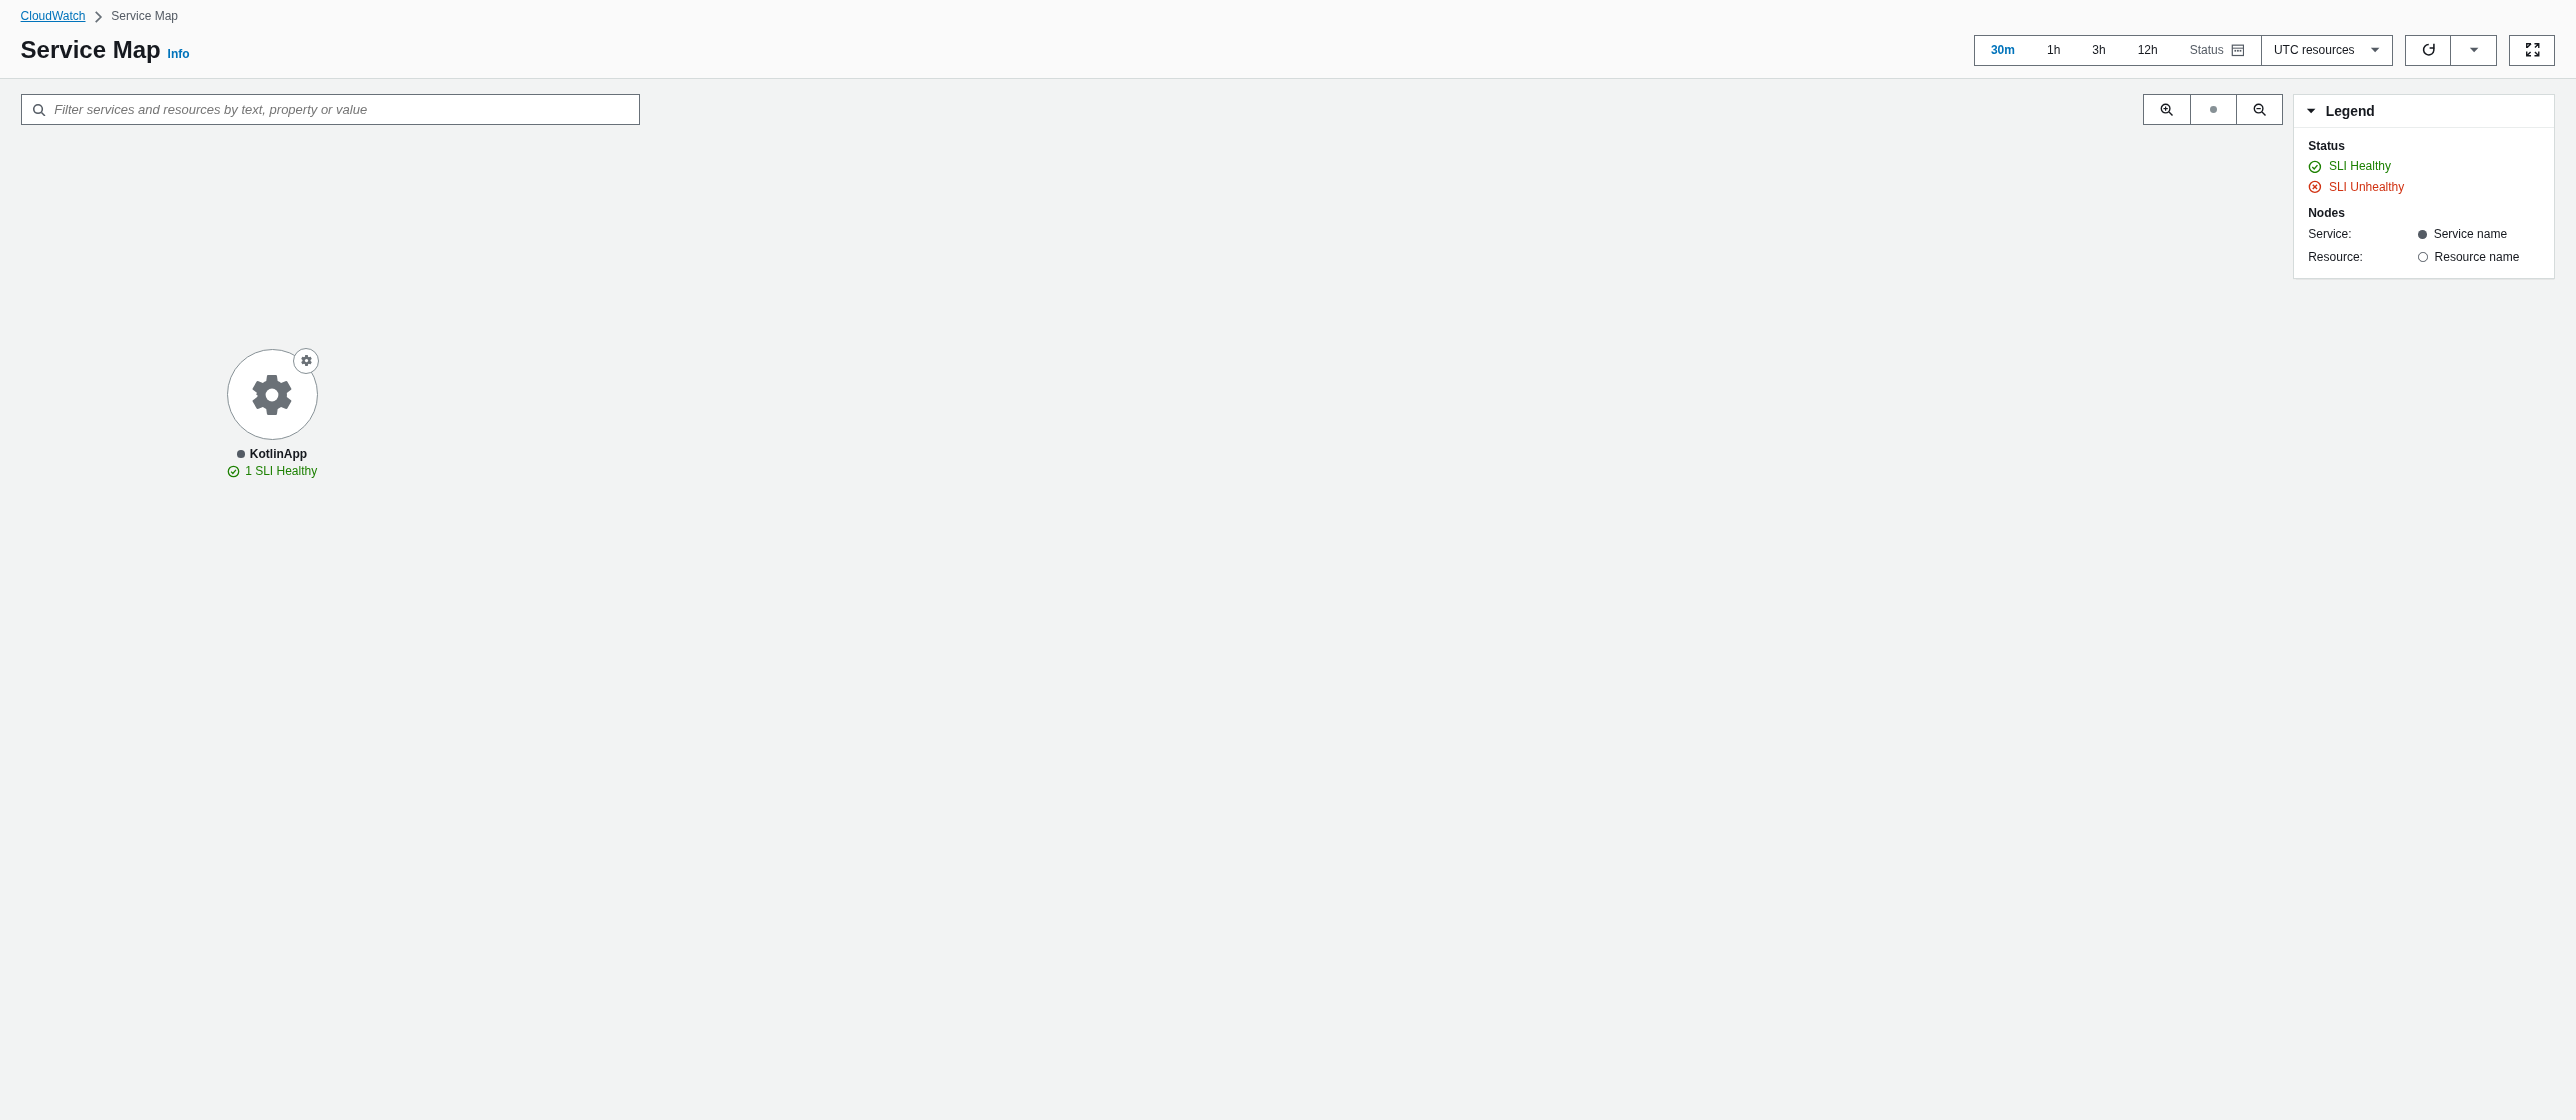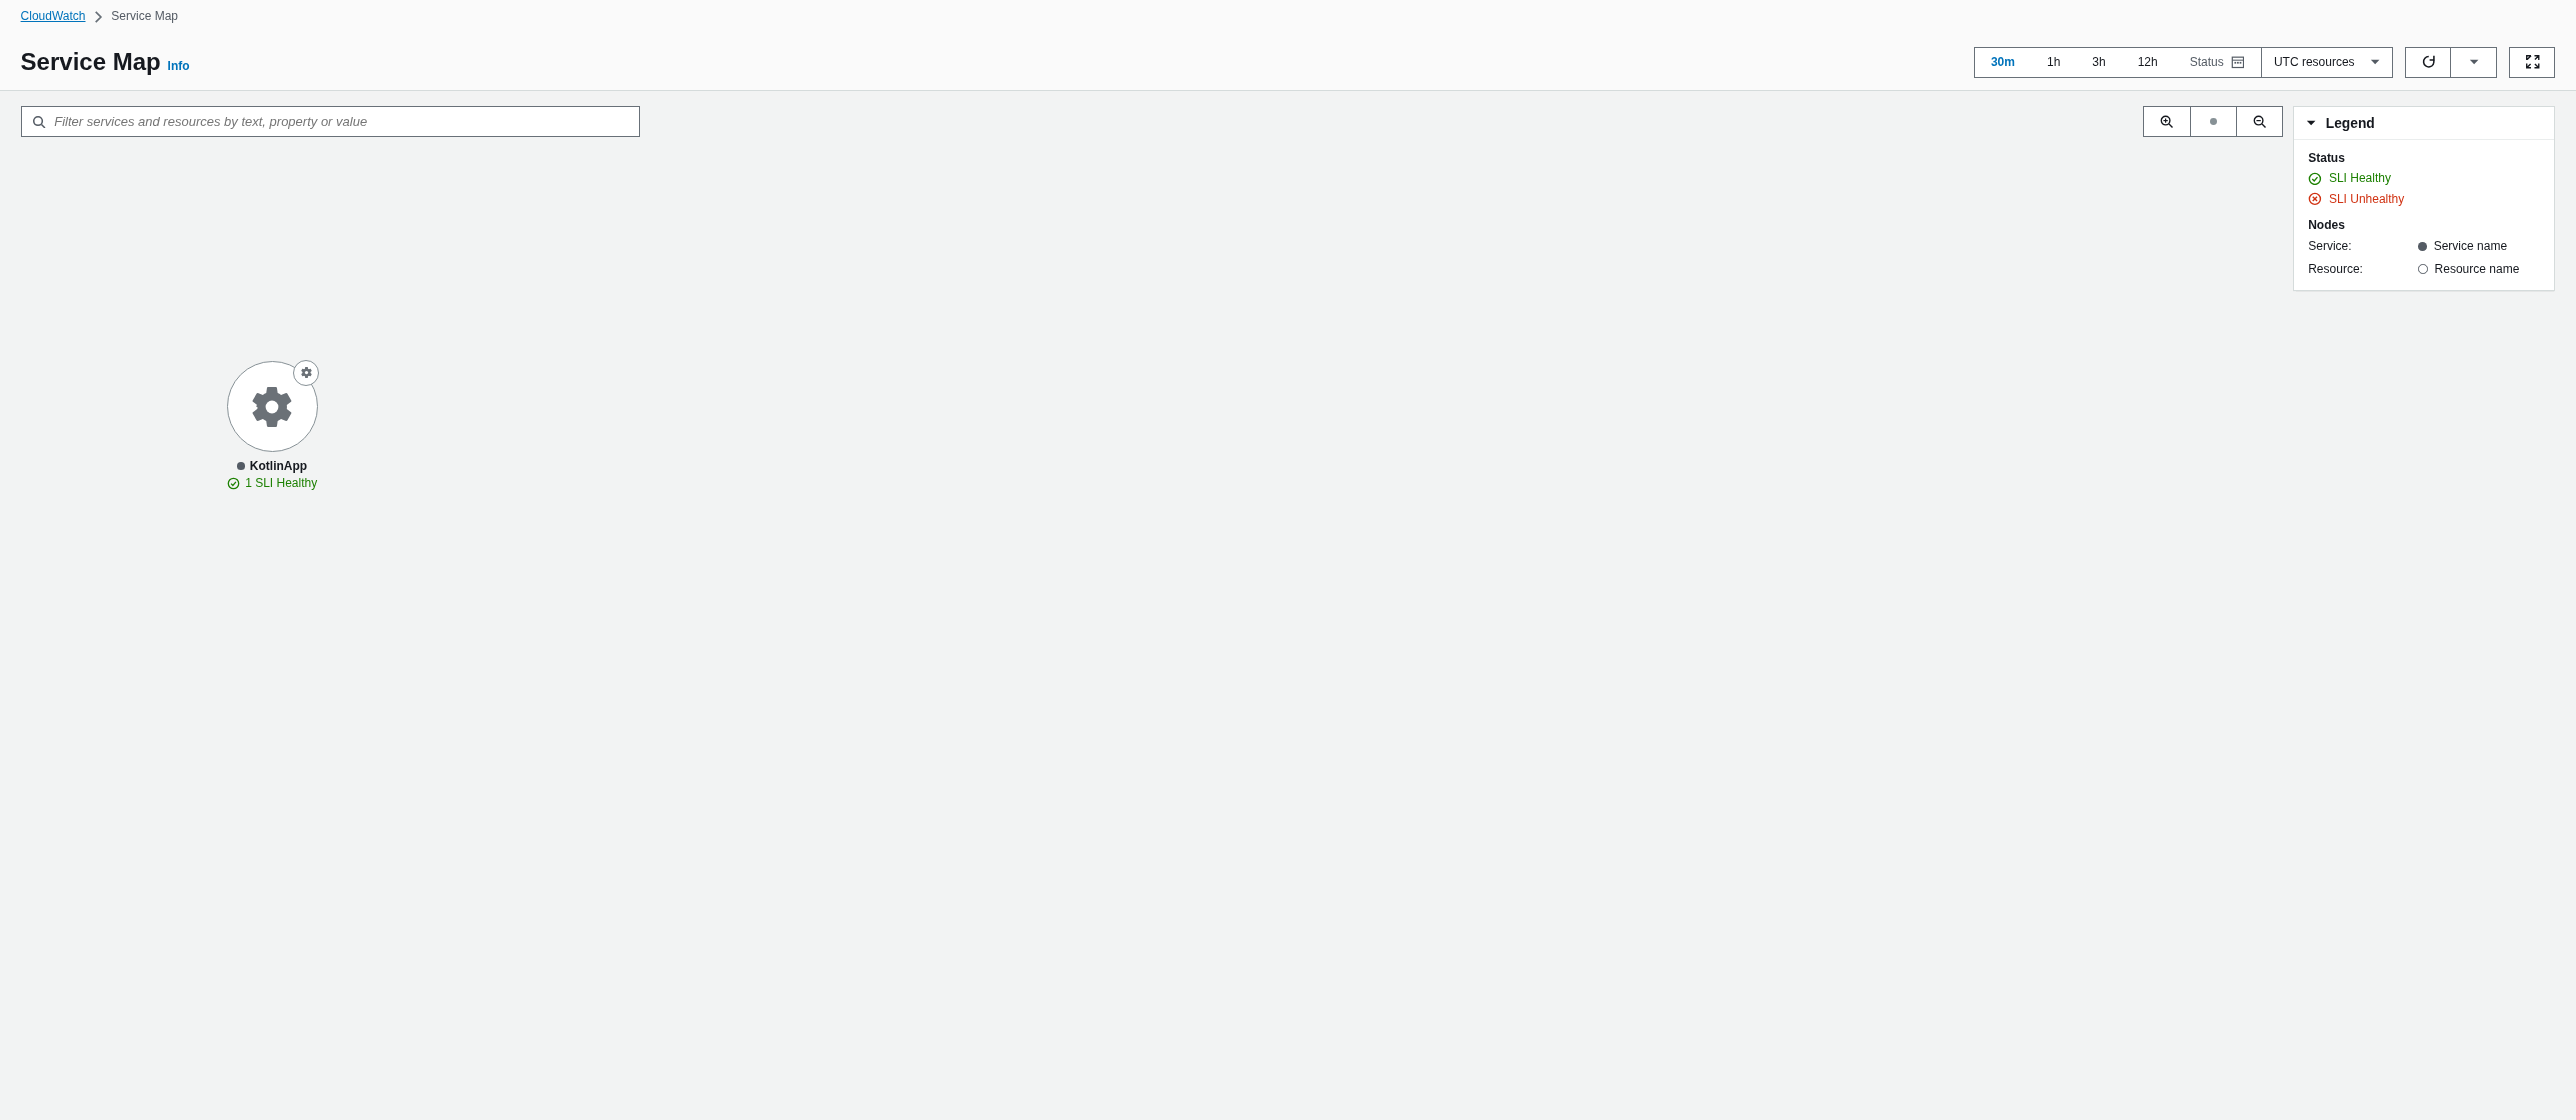--- a/index.html
+++ b/index.html
@@ -18,21 +18,21 @@
     text-align: right;
     font-size: 12px;
     color: #16191f;
     margin-bottom: 1.7px;
   }
   .breadcrumb {
     display: flex;
     align-items: flex-end;
     gap: 8.6px;
     font-size: 12px;
-    margin-bottom: 24px;
+    margin-bottom: 12px;
   }
   .breadcrumb a {
     color: #0073bb;
     text-decoration: underline;
     cursor: pointer;
   }
   .breadcrumb .chevron {
     color: #687078;
   }
   .breadcrumb .current {

